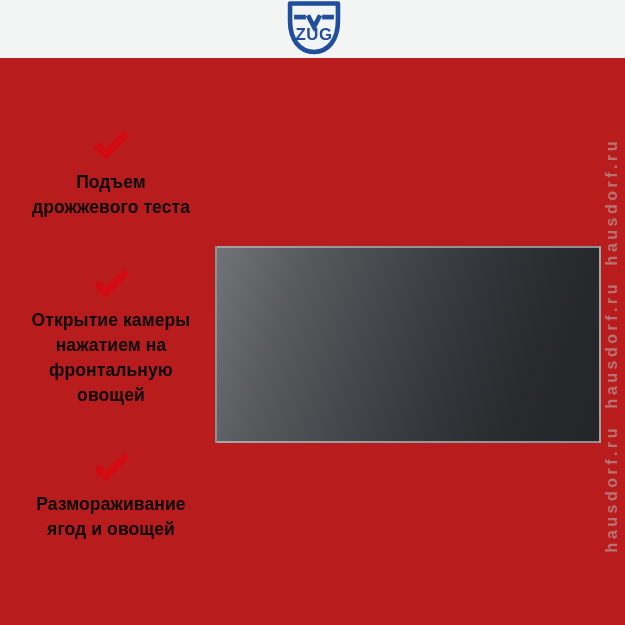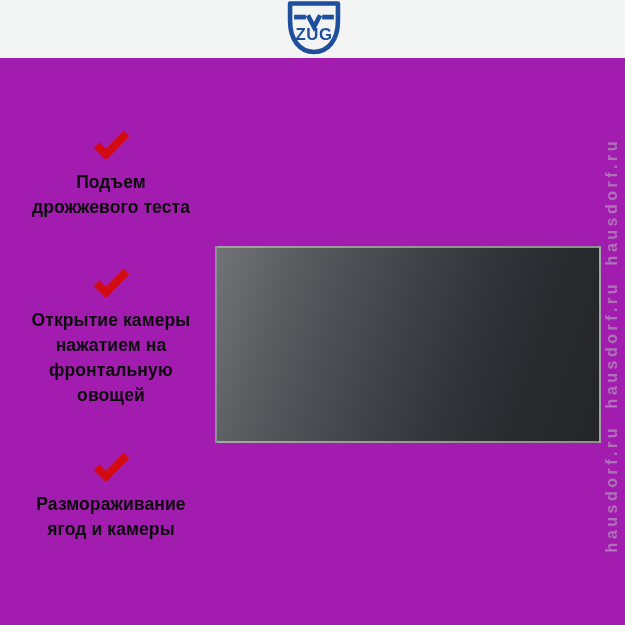--- a/index.html
+++ b/index.html
@@ -1,21 +1,21 @@
 <!DOCTYPE html>
 <html><head>
 <meta charset="utf-8">
 <style>
   html, body { margin: 0; padding: 0; background: #ffffff; }
   .canvas {
     position: relative;
     width: 625px;
     height: 625px;
     margin: 0 auto;
-    background: #a21caf;
+    background: #b91c1c;
     overflow: hidden;
     font-family: "Liberation Sans", sans-serif;
   }
 
   
   .header {
     position: absolute;
     left: 0; top: 0;
     width: 625px; height: 58px;
     background: #f3f4f4;
@@ -116,21 +116,21 @@
 нажатием на
 фронтальную
 овощей</div>
   </div>
 
   <div class="feature feature-3">
     <svg class="check" width="37" height="29" viewBox="0 0 37 29">
       <path d="M3.5 15 L13 24.5 L33.5 3.5" fill="none" stroke="#d20b12" stroke-width="8" stroke-linecap="butt" stroke-linejoin="miter"></path>
     </svg>
     <div class="label">Размораживание
-ягод и камеры</div>
+ягод и овощей</div>
   </div>
 
   <div class="panel"></div>
 
   <div class="watermark">
     <span>hausdorf.ru</span>
     <span>hausdorf.ru</span>
     <span>hausdorf.ru</span>
   </div>
 

